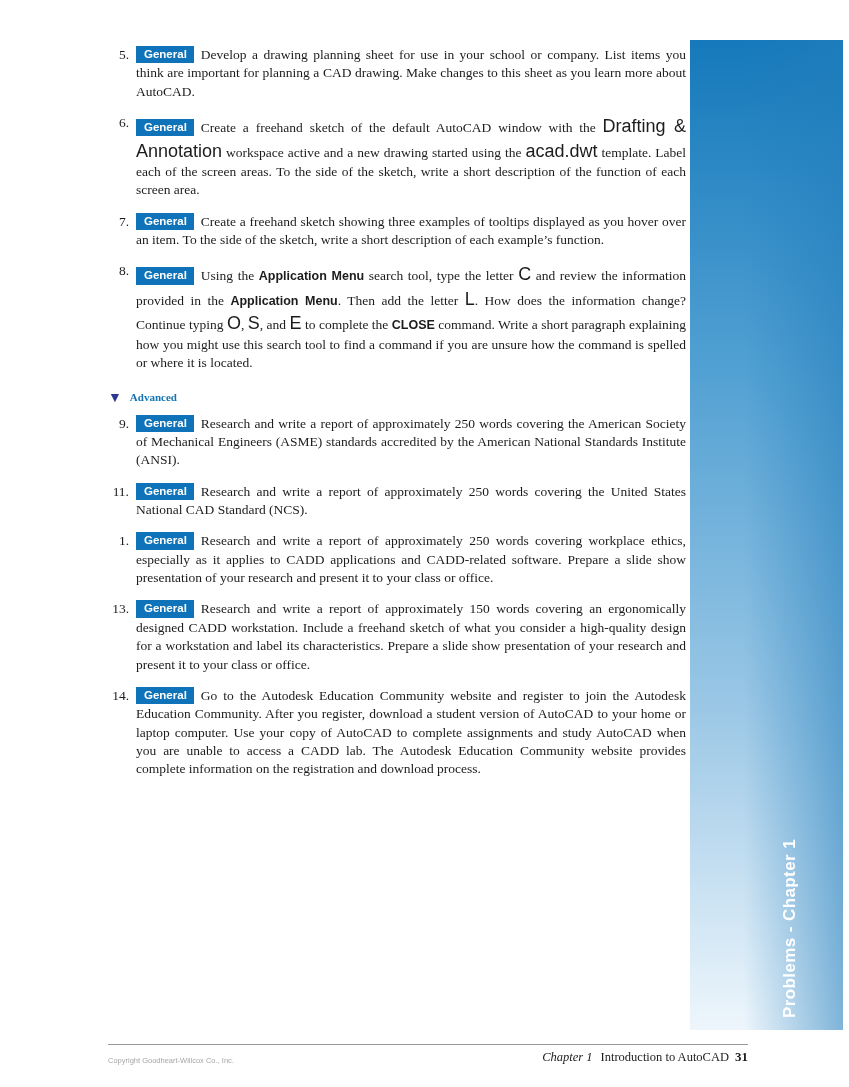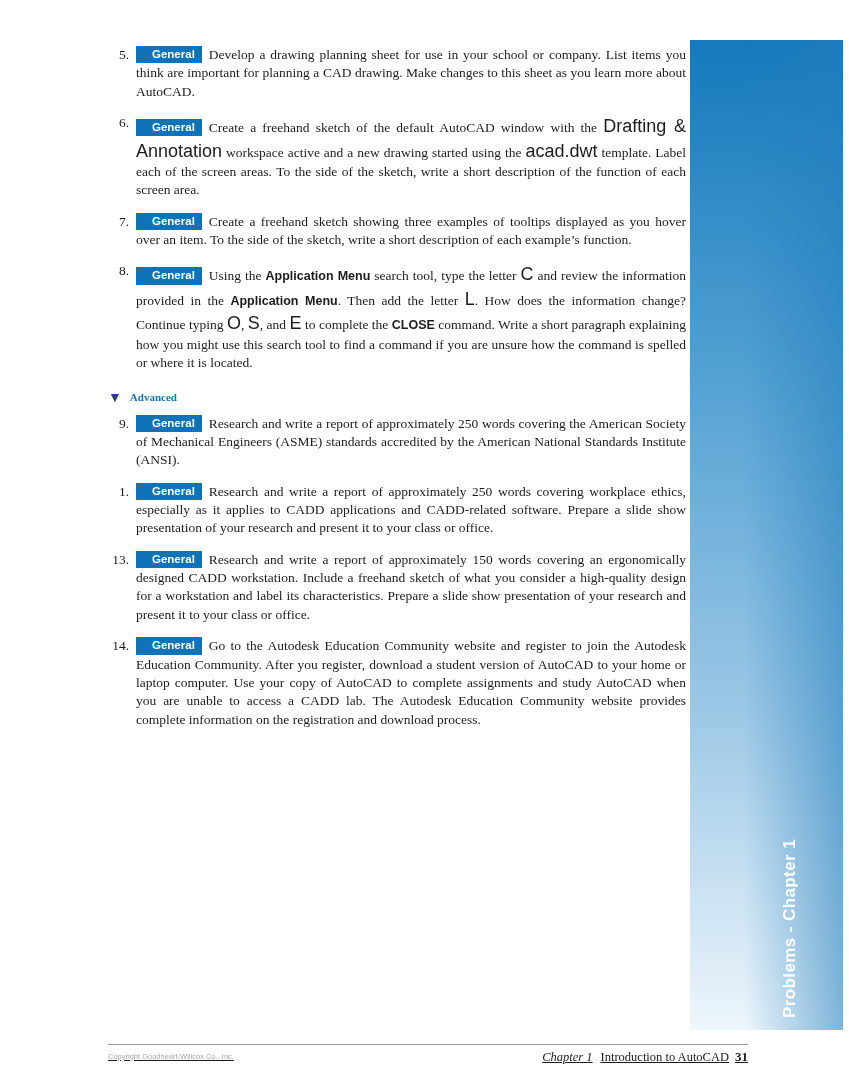--- a/index.html
+++ b/index.html
@@ -37,21 +37,21 @@
     text-align: justify;
   }
   .badge {
     display: inline-block;
     background: var(--badge_bg, #0e73b9);
     color: #ffffff;
     font-family: "Liberation Sans", sans-serif;
     font-weight: bold;
     font-size: 11.5px;
     line-height: 1.25;
-    padding: 1px 7px 2px 16px;
+    padding: 1px 7px 2px 8px;
     margin-right: 7px;
     vertical-align: 1px;
   }
   .seg-n { font-family: "Liberation Serif", serif; }
   .seg-ui {
     font-family: Liberation Sans, sans-serif;
     font-size: 18px;
   }
   .seg-uib {
     font-family: "Liberation Sans", sans-serif;
@@ -108,22 +108,21 @@
     height: 1px;
     background: #9a9a9a;
   }
   .footer {
     position: absolute;
     left: 108px;
     top: 1048px;
     width: 640px;
     display: flex;
     justify-content: space-between;
-    align-items: center;
-    text-decoration: underline;
+    align-items: flex-end;
   }
   .copyright {
     font-family: "Liberation Sans", sans-serif;
     font-size: 7.5px;
     color: #a6a6a6;
   }
   .footer-right {
     display: flex;
     align-items: baseline;
     font-size: 12.5px;
@@ -160,20 +159,24 @@
 
     <div class="section-heading">
       <span class="tri-icon">▼</span>
       <span class="section-heading-label">Advanced</span>
     </div>
 
     <div id="problems-advanced">
         <div class="problem">
           <div class="pnum">9.</div>
           <div class="pbody"><span class="badge">General</span><span class="seg-n">Research and write a report of approximately 250 words covering the American Society of Mechanical Engineers (ASME) standards accredited by the American National Standards Institute (ANSI).</span></div>
+        </div>
+        <div class="problem">
+          <div class="pnum">11.</div>
+          <div class="pbody"><span class="badge">General</span><span class="seg-n">Research and write a report of approximately 250 words covering the United States National CAD Standard (NCS).</span></div>
         </div>
         <div class="problem">
           <div class="pnum">1.</div>
           <div class="pbody"><span class="badge">General</span><span class="seg-n">Research and write a report of approximately 250 words covering workplace ethics, especially as it applies to CADD applications and CADD-related software. Prepare a slide show presentation of your research and present it to your class or office.</span></div>
         </div>
         <div class="problem">
           <div class="pnum">13.</div>
           <div class="pbody"><span class="badge">General</span><span class="seg-n">Research and write a report of approximately 150 words covering an ergonomically designed CADD workstation. Include a freehand sketch of what you consider a high-quality design for a workstation and label its characteristics. Prepare a slide show presentation of your research and present it to your class or office.</span></div>
         </div>
         <div class="problem">

